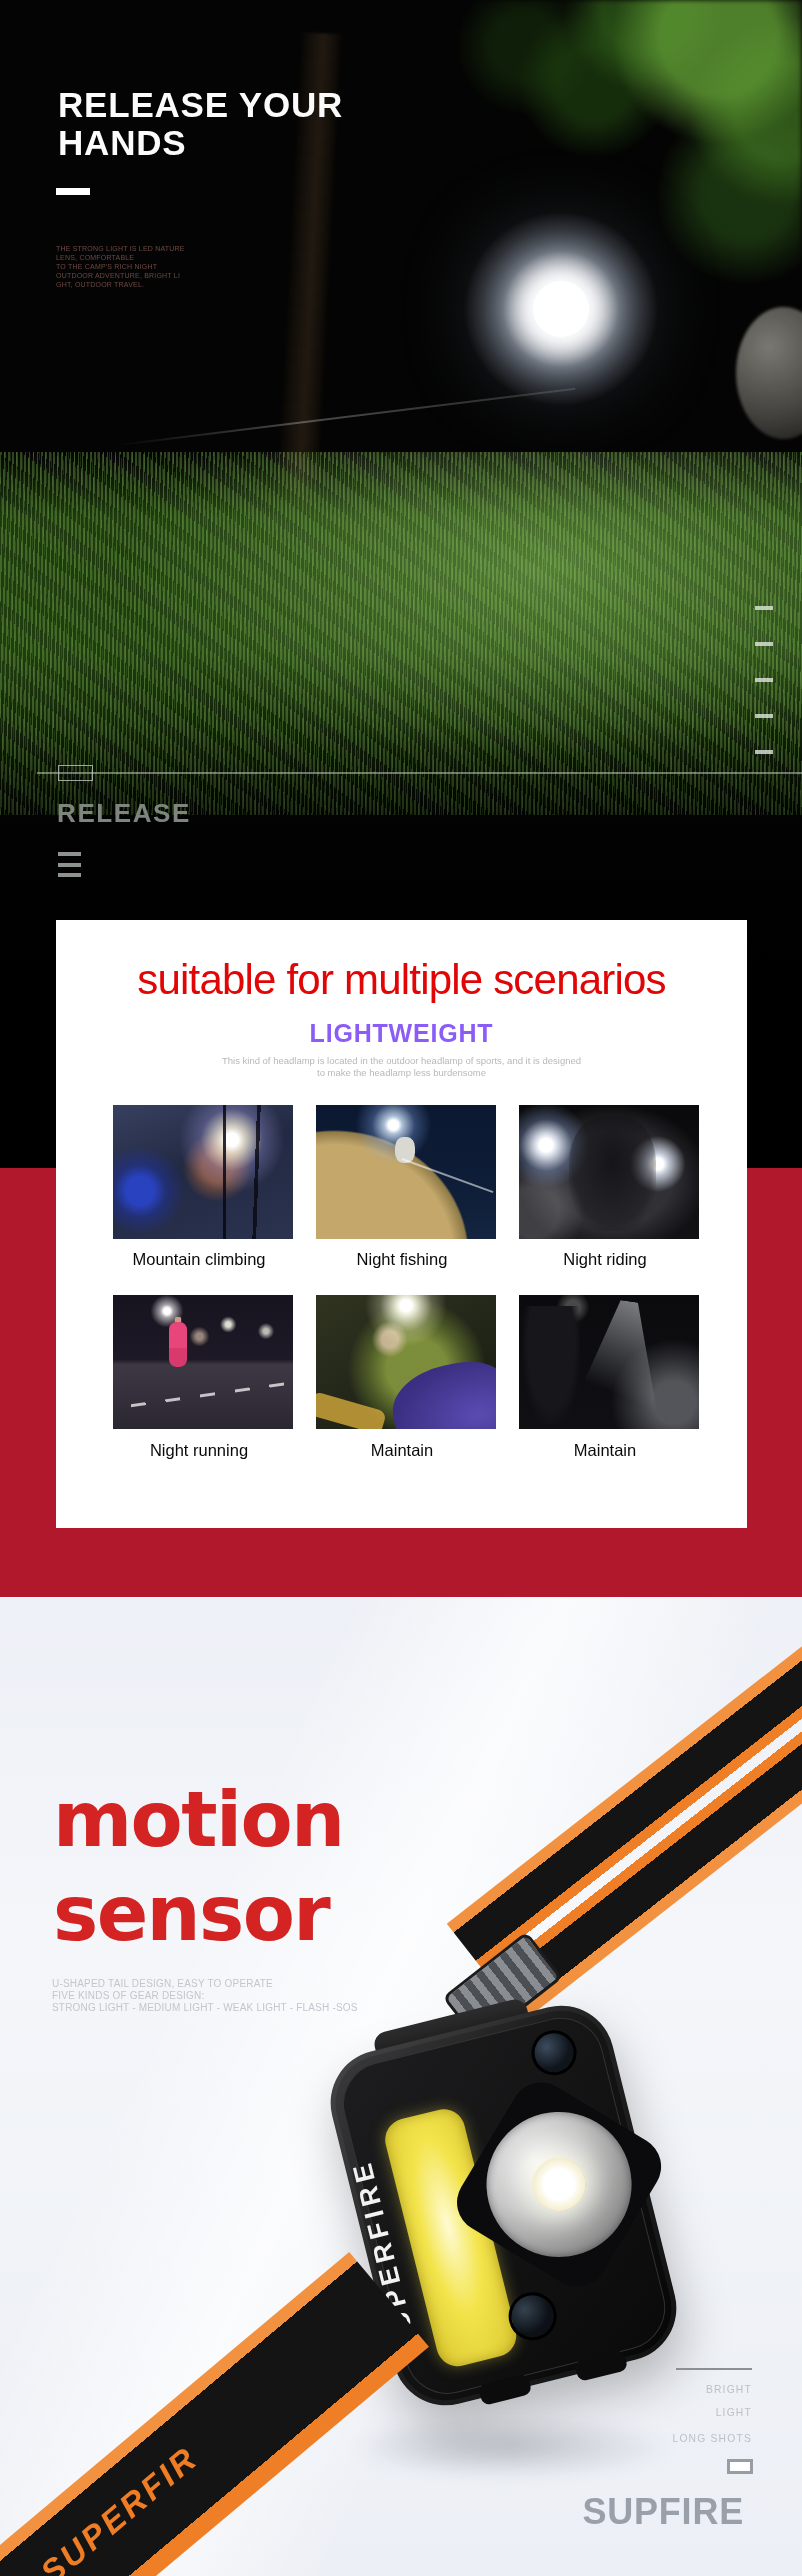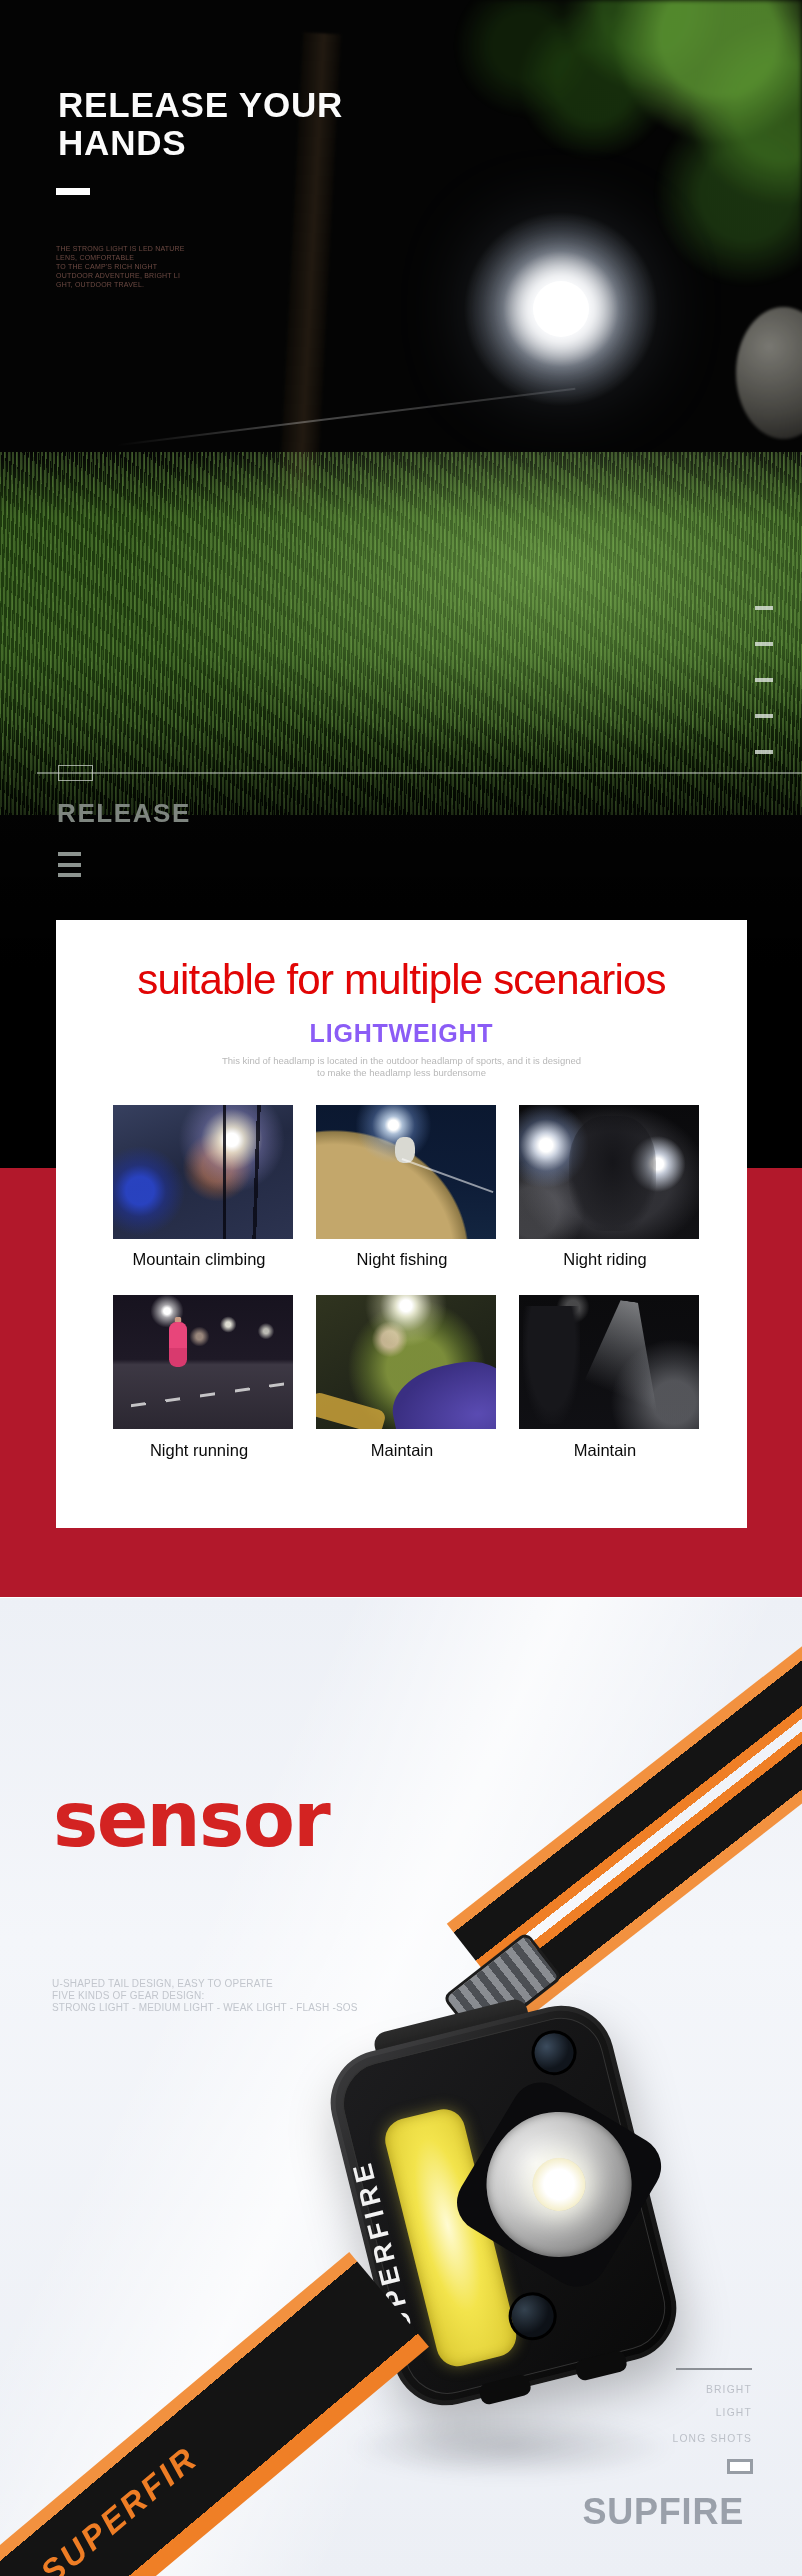--- a/index.html
+++ b/index.html
@@ -218,20 +218,21 @@
       <i></i>
     </div>
   </section>
 
   <section class="sec-red"></section>
 
   <section class="sec-light">
     <div class="sheen"></div>
 
     <h2 class="motion">
+      <span>motion</span>
       <span>sensor</span>
     </h2>
 
     <div class="features">
       <p>U-SHAPED TAIL DESIGN, EASY TO OPERATE</p>
       <p>FIVE KINDS OF GEAR DESIGN:</p>
       <p>STRONG LIGHT - MEDIUM LIGHT - WEAK LIGHT - FLASH -SOS</p>
     </div>
 
     <div class="strap strap-right"></div>

